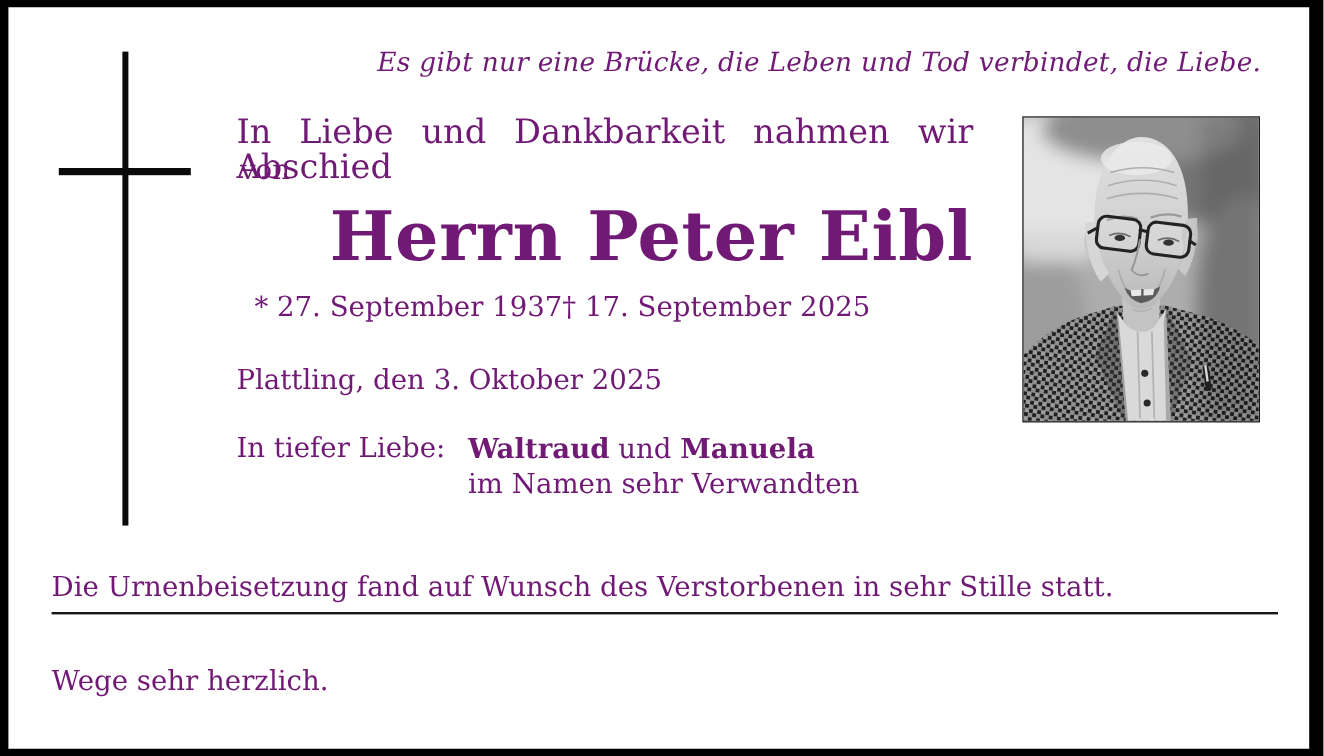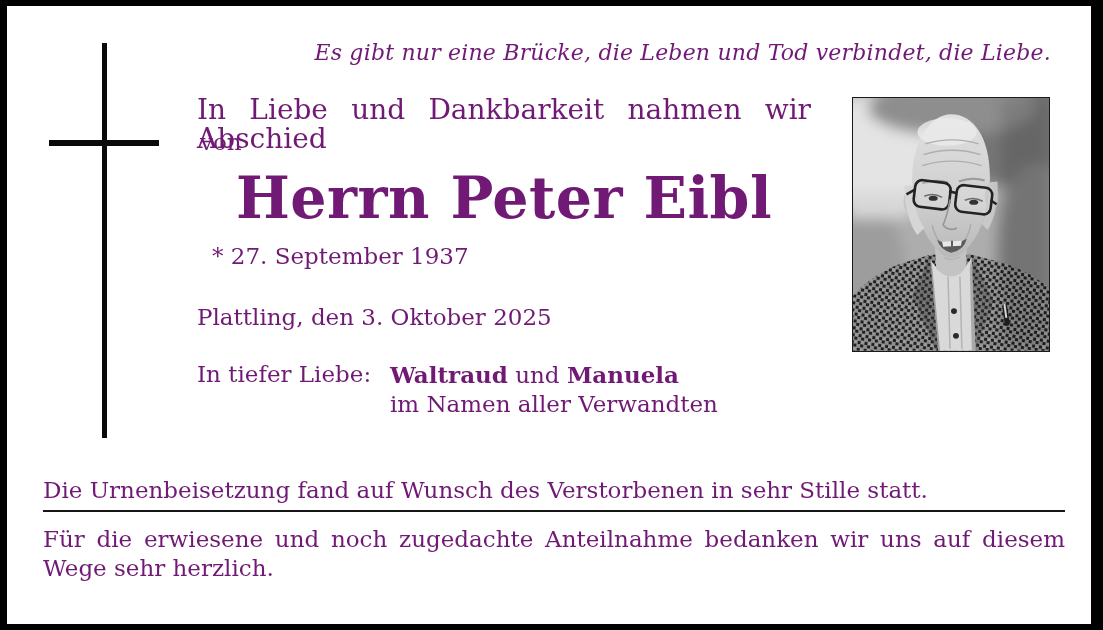--- a/index.html
+++ b/index.html
@@ -69,21 +69,21 @@
     font-size: 23px;
     line-height: 29px;
     margin: 3px;
   }
   .deceased-name {
     position: absolute;
     top: 158px; left: 0; right: 0;
     margin: 0;
     font-size: 57px;
     font-weight: 700;
-    text-align: center;
+    text-align: right;
     letter-spacing: 0.5px;
     white-space: nowrap;
   }
   .dates-row {
     position: absolute;
     top: 237px; left: 15px; right: 13px;
     display: flex;
     justify-content: flex-start;
     font-size: 23px;
   }
@@ -169,25 +169,26 @@
     </div>
 
     <div class="quote">Es gibt nur eine Brücke, die Leben und Tod verbindet, die Liebe.</div>
 
     <div class="main-col">
       <p class="intro-line1">In Liebe und Dankbarkeit nahmen wir Abschied</p>
       <p class="intro-line2">von</p>
       <h1 class="deceased-name">Herrn Peter Eibl</h1>
       <div class="dates-row">
         <span>* 27. September 1937</span>
+        <span>† 17. September 2025</span>
       </div>
       <p class="place-date">Plattling, den 3. Oktober 2025</p>
       <span class="mourning-label">In tiefer Liebe:</span>
       <span class="mourning-names"><b>Waltraud</b><span> und </span><b>Manuela</b></span>
-      <div class="mourning-note">im Namen aller Verwandten</div>
+      <div class="mourning-note">im Namen sehr Verwandten</div>
     </div>
 
     <div class="photo">
       <svg viewBox="0 0 198 255" xmlns="http://www.w3.org/2000/svg">
         <defs>
           <filter id="blur" x="-30%" y="-30%" width="160%" height="160%">
             <feGaussianBlur stdDeviation="7"></feGaussianBlur>
           </filter>
           <linearGradient id="skin" x1="0" y1="0" x2="0" y2="1">
             <stop offset="0" stop-color="#e0e0e0"></stop>
@@ -271,18 +272,17 @@
 
         <path d="M 92 161 Q 100 165 108 160" stroke="#b2b2b2" stroke-width="1.3" fill="none"></path>
 
         <rect x="150" y="0" width="48" height="255" fill="#000000" opacity="0.12" filter="url(#blur)"></rect>
       </svg>
     </div>
 
     <div class="footer">
       <p class="burial-note">Die Urnenbeisetzung fand auf Wunsch des Verstorbenen in sehr Stille statt.</p>
       <div class="divider"></div>
-      <p class="thanks-line1">Für die erwiesene und noch zugedachte Anteilnahme bedanken wir uns auf diesem</p>
       <p class="thanks-line2">Wege sehr herzlich.</p>
     </div>
 
   </div>
 </div>
 
 </body></html>

